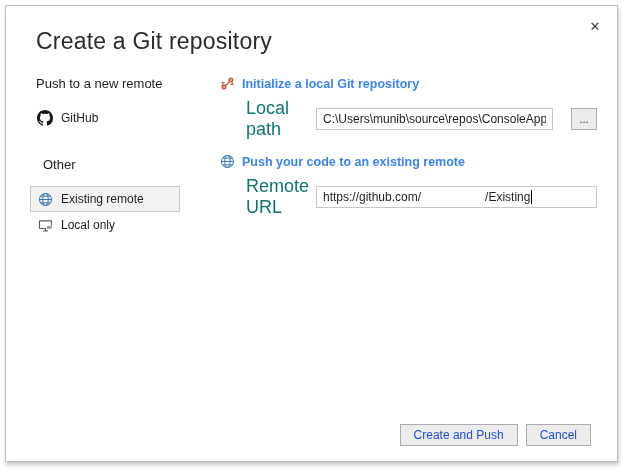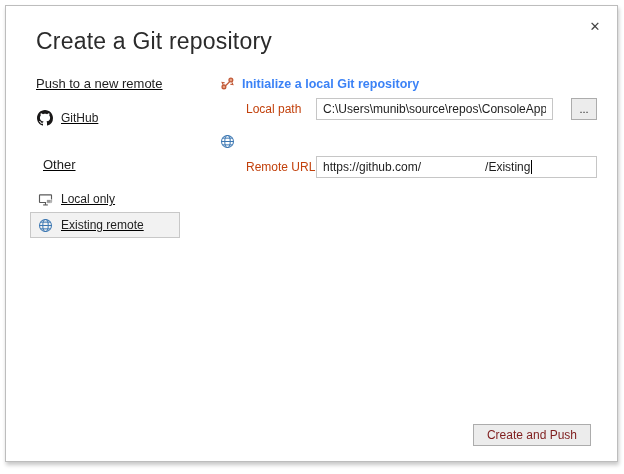--- a/index.html
+++ b/index.html
@@ -25,42 +25,42 @@
     margin: 22px 12px 0 30px;
     font-size: 23px;
     font-weight: 400;
     color: #2b2b2b;
     letter-spacing: 0.2px;
   }
 
   .content { display: flex; padding: 21px 20px 0 30px; }
 
   
-  .left-col { width: 184px; flex-shrink: 0; text-decoration: underline; }
+  .left-col { width: 184px; flex-shrink: 0; }
   .left-heading { font-size: 13px; font-weight: 400; color: #1e1e1e; margin-bottom: 14px; }
   .left-item {
     display: flex; align-items: center; gap: 8px;
     font-size: 12px; color: #1e1e1e;
     padding: 4px 6px; margin-left: -6px;
     border: 1px solid transparent;
     cursor: pointer; width: 150px;
   }
   .left-item.selected { background: #f2f2f2; border: 1px solid #c8c8c8; }
   .left-item .icn { width: 16px; height: 16px; display: inline-flex; align-items: center; justify-content: center; flex-shrink: 0; }
   .other-heading { margin-top: 26px; margin-left: 7px; }
 
   
   .right-col { flex: 1; }
   .section { margin-bottom: 13px; }
   .section-header { display: flex; align-items: center; gap: 7px; }
   .section-header .icn { width: 15px; height: 15px; display: inline-flex; flex-shrink: 0; }
   .section-title { font-size: 12.5px; font-weight: 700; color: #3b82f6; }
 
   .field-row { display: flex; align-items: center; margin: 7px 0 14px 26px; }
-  .field-label { width: 70px; flex-shrink: 0; font-size: 12px; color: #c2410c; }
+  .field-label { width: 70px; flex-shrink: 0; font-size: 18px; color: #0f766e; }
 
   .text-input {
     flex: 1; height: 22px;
     border: 1px solid #c6c6c6;
     background: #ffffff;
     font-family: "Liberation Sans", sans-serif;
     font-size: 12px; color: #1e1e1e;
     padding: 0 6px;
     outline: none;
   }
@@ -84,21 +84,21 @@
     cursor: pointer; flex-shrink: 0;
     font-family: "Liberation Sans", sans-serif;
   }
 
   
   .footer { position: absolute; right: 26px; bottom: 15px; display: flex; gap: 8px; }
   .dlg-btn {
     height: 22px; padding: 0 13px;
     background: #ececec; border: 1px solid #acacac;
     font-family: "Liberation Sans", sans-serif;
-    font-size: 12px; color: #7f1d1d;
+    font-size: 12px; color: #1d4ed8;
     cursor: pointer;
   }
 </style>
 </head>
 <body>
 
 <div class="dialog">
 
   <button class="close-btn">✕</button>
 
@@ -112,48 +112,48 @@
       <div class="left-item">
         <span class="icn">
           <svg width="16" height="16" viewBox="0 0 16 16">
               <path fill="#191717" fill-rule="evenodd" d="M8 0C3.58 0 0 3.58 0 8c0 3.54 2.29 6.53 5.47 7.59.4.07.55-.17.55-.38 0-.19-.01-.82-.01-1.49-2.01.37-2.53-.49-2.69-.94-.09-.23-.48-.94-.82-1.13-.28-.15-.68-.52-.01-.53.63-.01 1.08.58 1.23.82.72 1.21 1.87.87 2.33.66.07-.52.28-.87.51-1.07-1.78-.2-3.64-.89-3.64-3.95 0-.87.31-1.59.82-2.15-.08-.2-.36-1.02.08-2.12 0 0 .67-.21 2.2.82.64-.18 1.32-.27 2-.27s1.36.09 2 .27c1.53-1.04 2.2-.82 2.2-.82.44 1.1.16 1.92.08 2.12.51.56.82 1.27.82 2.15 0 3.07-1.87 3.75-3.65 3.95.29.25.54.73.54 1.48 0 1.07-.01 1.93-.01 2.2 0 .21.15.46.55.38A8.01 8.01 0 0 0 16 8c0-4.42-3.58-8-8-8z"></path>
             </svg>
         </span>
         <span>GitHub</span>
       </div>
 
       <div class="left-heading other-heading">Other</div>
-
-      <div class="left-item">
-        <span class="icn">
-          <svg width="15" height="15" viewBox="0 0 16 16">
-              <g fill="none" stroke="#5a5a5a" stroke-width="1.2">
-                <rect x="1.6" y="3" width="12.8" height="8.2" rx="0.5"></rect>
-                <line x1="5.5" y1="13.8" x2="10.5" y2="13.8"></line>
-                <line x1="8" y1="11.2" x2="8" y2="13.8"></line>
-              </g>
-              <rect x="9" y="8" width="5" height="4" fill="#9a9a9a" stroke="#ffffff" stroke-width="0.8"></rect>
-            </svg>
-        </span>
-        <span>Local only</span>
-      </div>
 
       <div class="left-item selected">
         <span class="icn">
           <svg width="15" height="15" viewBox="0 0 16 16">
               <g fill="none" stroke="#3c77b2" stroke-width="1.1">
                 <circle cx="8" cy="8" r="6.4"></circle>
                 <ellipse cx="8" cy="8" rx="2.9" ry="6.4"></ellipse>
                 <line x1="1.8" y1="8" x2="14.2" y2="8"></line>
                 <line x1="2.8" y1="4.4" x2="13.2" y2="4.4"></line>
                 <line x1="2.8" y1="11.6" x2="13.2" y2="11.6"></line>
               </g>
             </svg>
         </span>
         <span>Existing remote</span>
+      </div>
+
+      <div class="left-item">
+        <span class="icn">
+          <svg width="15" height="15" viewBox="0 0 16 16">
+              <g fill="none" stroke="#5a5a5a" stroke-width="1.2">
+                <rect x="1.6" y="3" width="12.8" height="8.2" rx="0.5"></rect>
+                <line x1="5.5" y1="13.8" x2="10.5" y2="13.8"></line>
+                <line x1="8" y1="11.2" x2="8" y2="13.8"></line>
+              </g>
+              <rect x="9" y="8" width="5" height="4" fill="#9a9a9a" stroke="#ffffff" stroke-width="0.8"></rect>
+            </svg>
+        </span>
+        <span>Local only</span>
       </div>
     </div>
 
     <div class="right-col">
 
       <div class="section">
         <div class="section-header">
           <span class="icn">
             <svg width="15" height="15" viewBox="0 0 16 16">
                 <g fill="none" stroke="#c25b39" stroke-width="1.4">
@@ -180,27 +180,29 @@
             <svg width="15" height="15" viewBox="0 0 16 16">
                 <g fill="none" stroke="#3c77b2" stroke-width="1.1">
                   <circle cx="8" cy="8" r="6.4"></circle>
                   <ellipse cx="8" cy="8" rx="2.9" ry="6.4"></ellipse>
                   <line x1="1.8" y1="8" x2="14.2" y2="8"></line>
                   <line x1="2.8" y1="4.4" x2="13.2" y2="4.4"></line>
                   <line x1="2.8" y1="11.6" x2="13.2" y2="11.6"></line>
                 </g>
               </svg>
           </span>
+          <span class="section-title">Push your code to an existing remote</span>
         </div>
         <div class="field-row">
           <span class="field-label">Remote URL</span>
           <div class="fake-input"><span>https://github.com/</span><span class="redacted-gap"></span><span>/Existing</span><span class="caret"></span></div>
         </div>
       </div>
 
     </div>
   </div>
 
   <div class="footer">
     <button class="dlg-btn">Create and Push</button>
+    <button class="dlg-btn">Cancel</button>
   </div>
 
 </div>
 
 </body></html>

